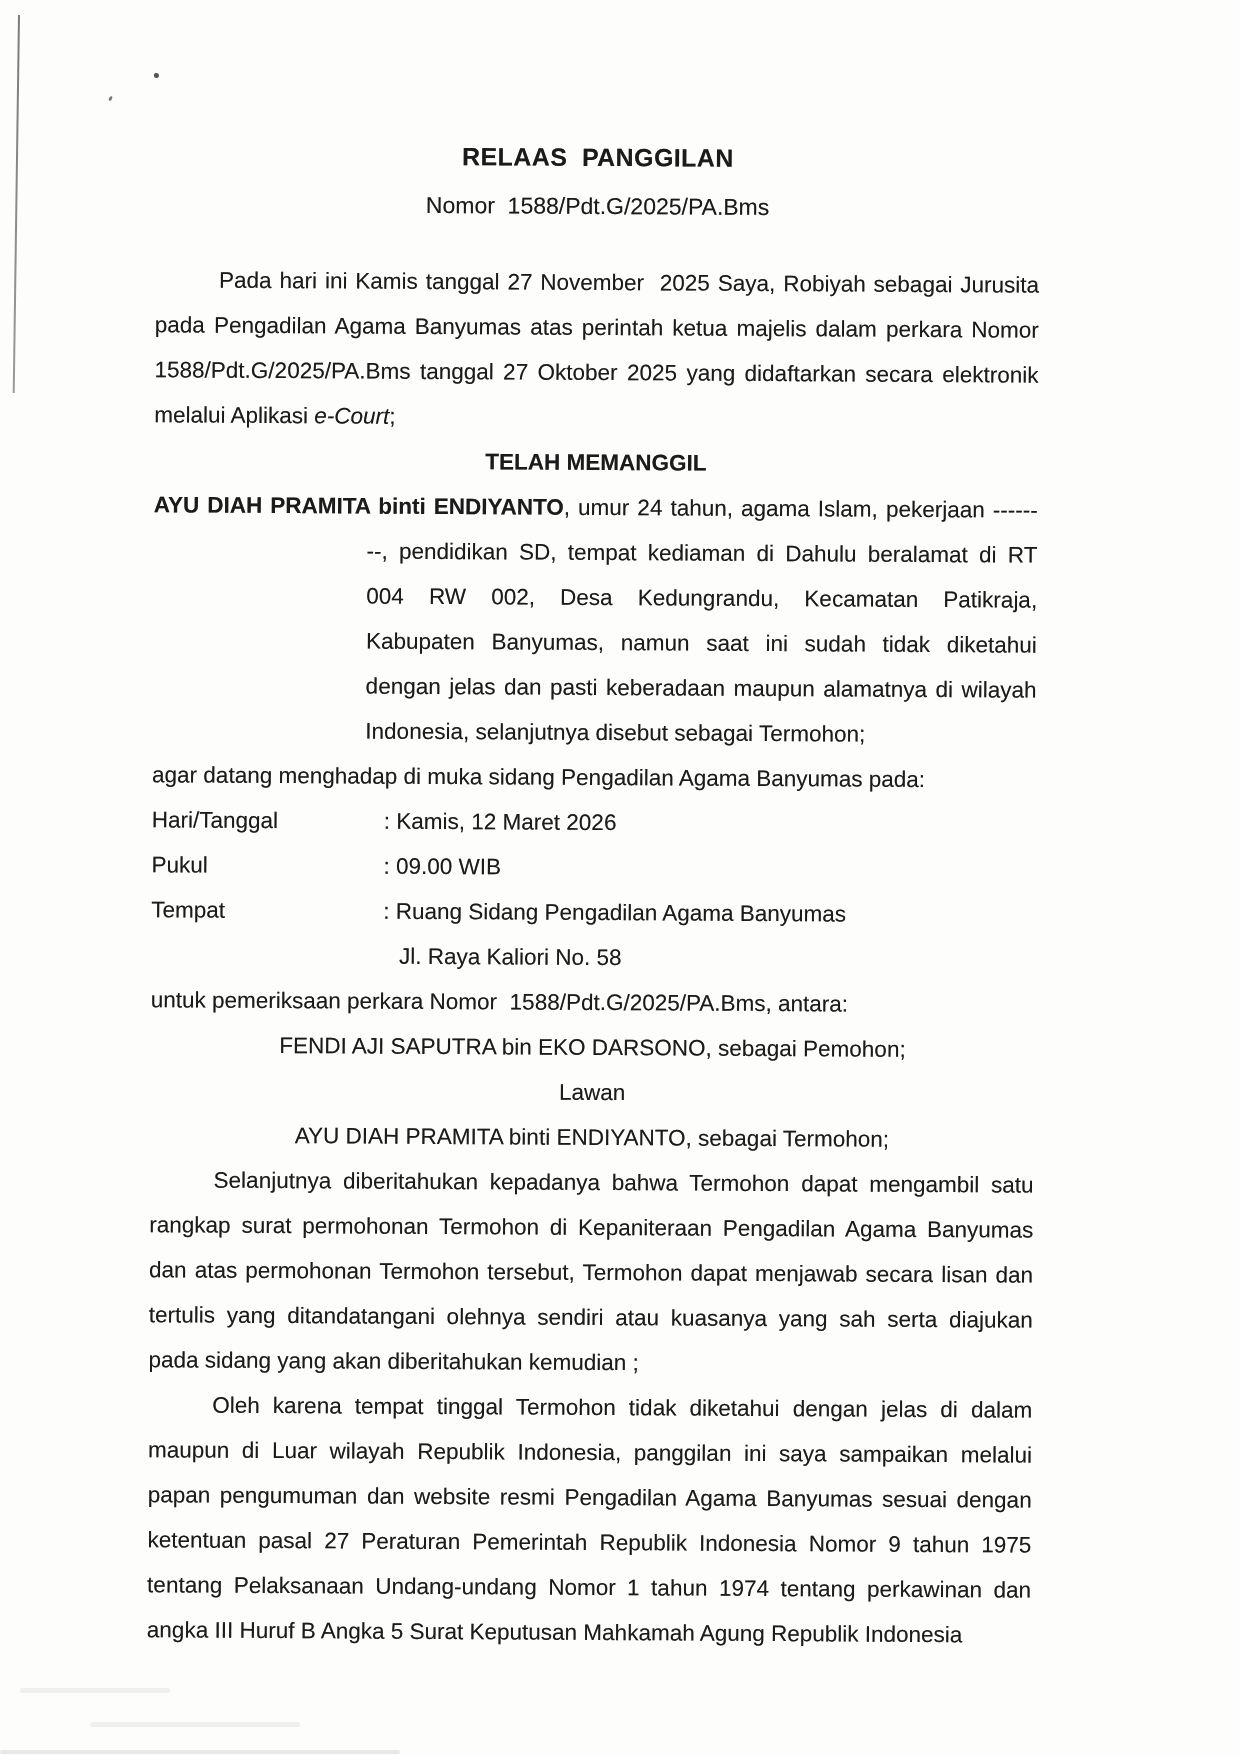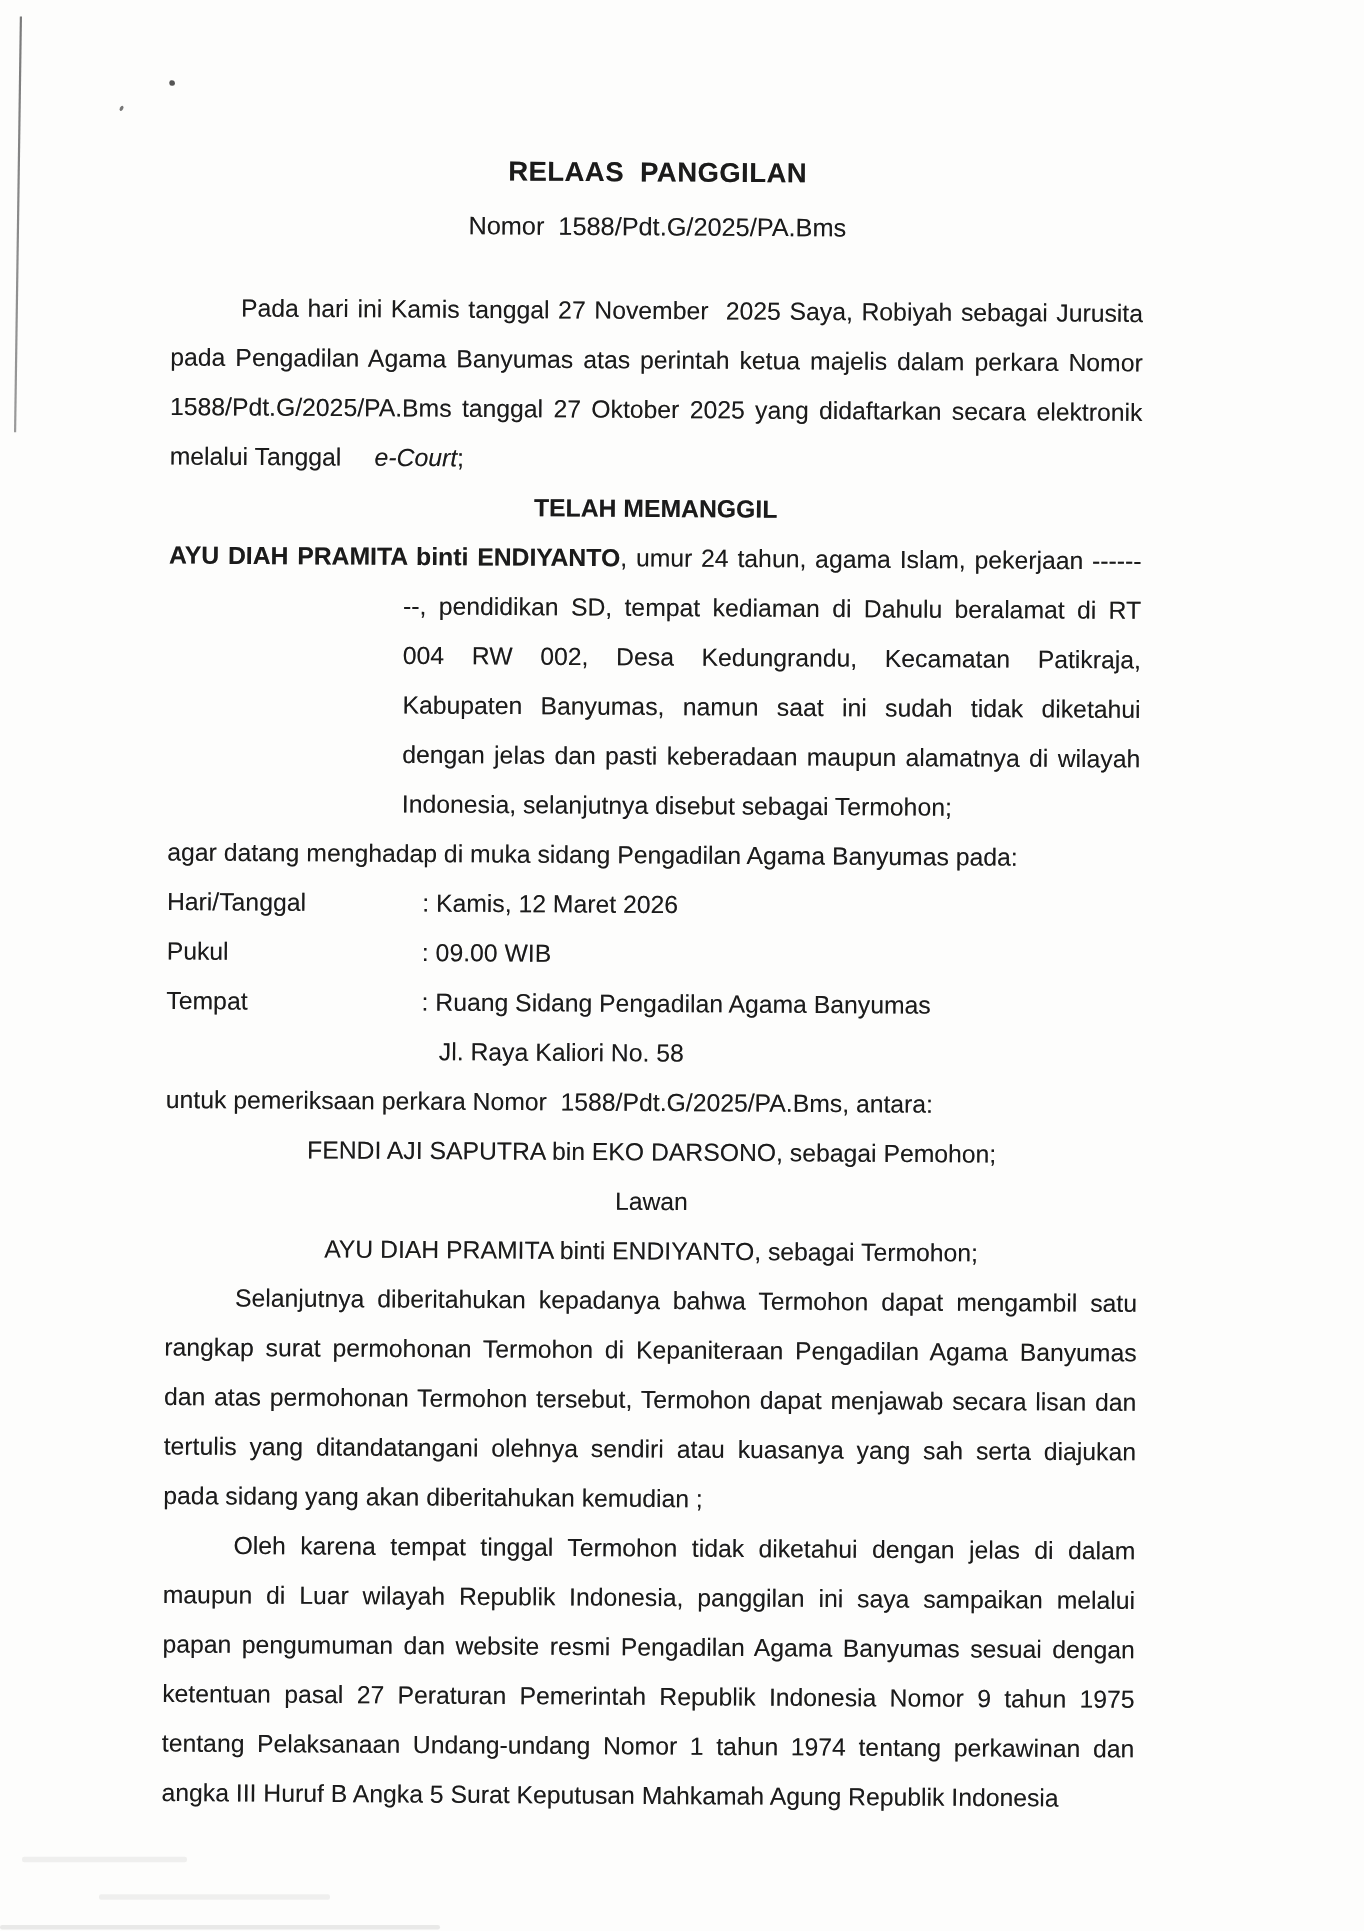--- a/index.html
+++ b/index.html
@@ -15,21 +15,21 @@
   #doc{
     position:absolute;left:156px;top:140px;width:884px;
     transform:rotate(0.35deg);
     transform-origin:50% 0;
     text-shadow:0 0 .5px rgba(0,0,0,.4);
   }
   .ln{font-size:22.5px;line-height:45px;}
   .j{text-align:justify;text-align-last:justify;}
   .center{text-align:center;}
   .b{font-weight:bold;}
-  .i{font-style:italic;margin-left:24px;}
+  .i{font-style:italic;}
   .indent1{padding-left:64px;}
   .hang{padding-left:213px;}
   .title{
     font-size:25px;font-weight:bold;letter-spacing:.4px;
     line-height:34px;text-align:center;margin-bottom:12px;
   }
   .nomor{font-size:23px;line-height:40px;text-align:center;margin-bottom:34px;}
   .row{font-size:22.5px;line-height:45px;display:flex;}
   .rlabel{display:inline-block;width:232px;flex:0 0 232px;}
   .rvalue{flex:1;}
@@ -59,21 +59,21 @@
 
 <div id="doc">
 
   <div class="title">RELAAS&nbsp; PANGGILAN</div>
   <div class="nomor">Nomor&nbsp; 1588/Pdt.G/2025/PA.Bms</div>
 
   <div>
     <div class="ln j indent1">Pada hari ini Kamis tanggal 27 November&nbsp; 2025 Saya, Robiyah sebagai Jurusita</div>
     <div class="ln j">pada Pengadilan Agama Banyumas atas perintah ketua majelis dalam perkara Nomor</div>
     <div class="ln j">1588/Pdt.G/2025/PA.Bms tanggal 27 Oktober 2025 yang didaftarkan secara elektronik</div>
-    <div class="ln"><span>melalui Tanggal </span><span class="i">e-Court</span><span>;</span></div>
+    <div class="ln"><span>melalui Aplikasi </span><span class="i">e-Court</span><span>;</span></div>
   </div>
 
   <div class="ln b center">TELAH MEMANGGIL</div>
 
   <div>
     <div class="ln j"><span class="b">AYU DIAH PRAMITA binti ENDIYANTO</span><span>, umur 24 tahun, agama Islam, pekerjaan ------</span></div>
     <div class="ln j hang">--, pendidikan SD, tempat kediaman di Dahulu beralamat di RT</div>
     <div class="ln j hang">004 RW 002, Desa Kedungrandu, Kecamatan Patikraja,</div>
     <div class="ln j hang">Kabupaten Banyumas, namun saat ini sudah tidak diketahui</div>
     <div class="ln j hang">dengan jelas dan pasti keberadaan maupun alamatnya di wilayah</div>

